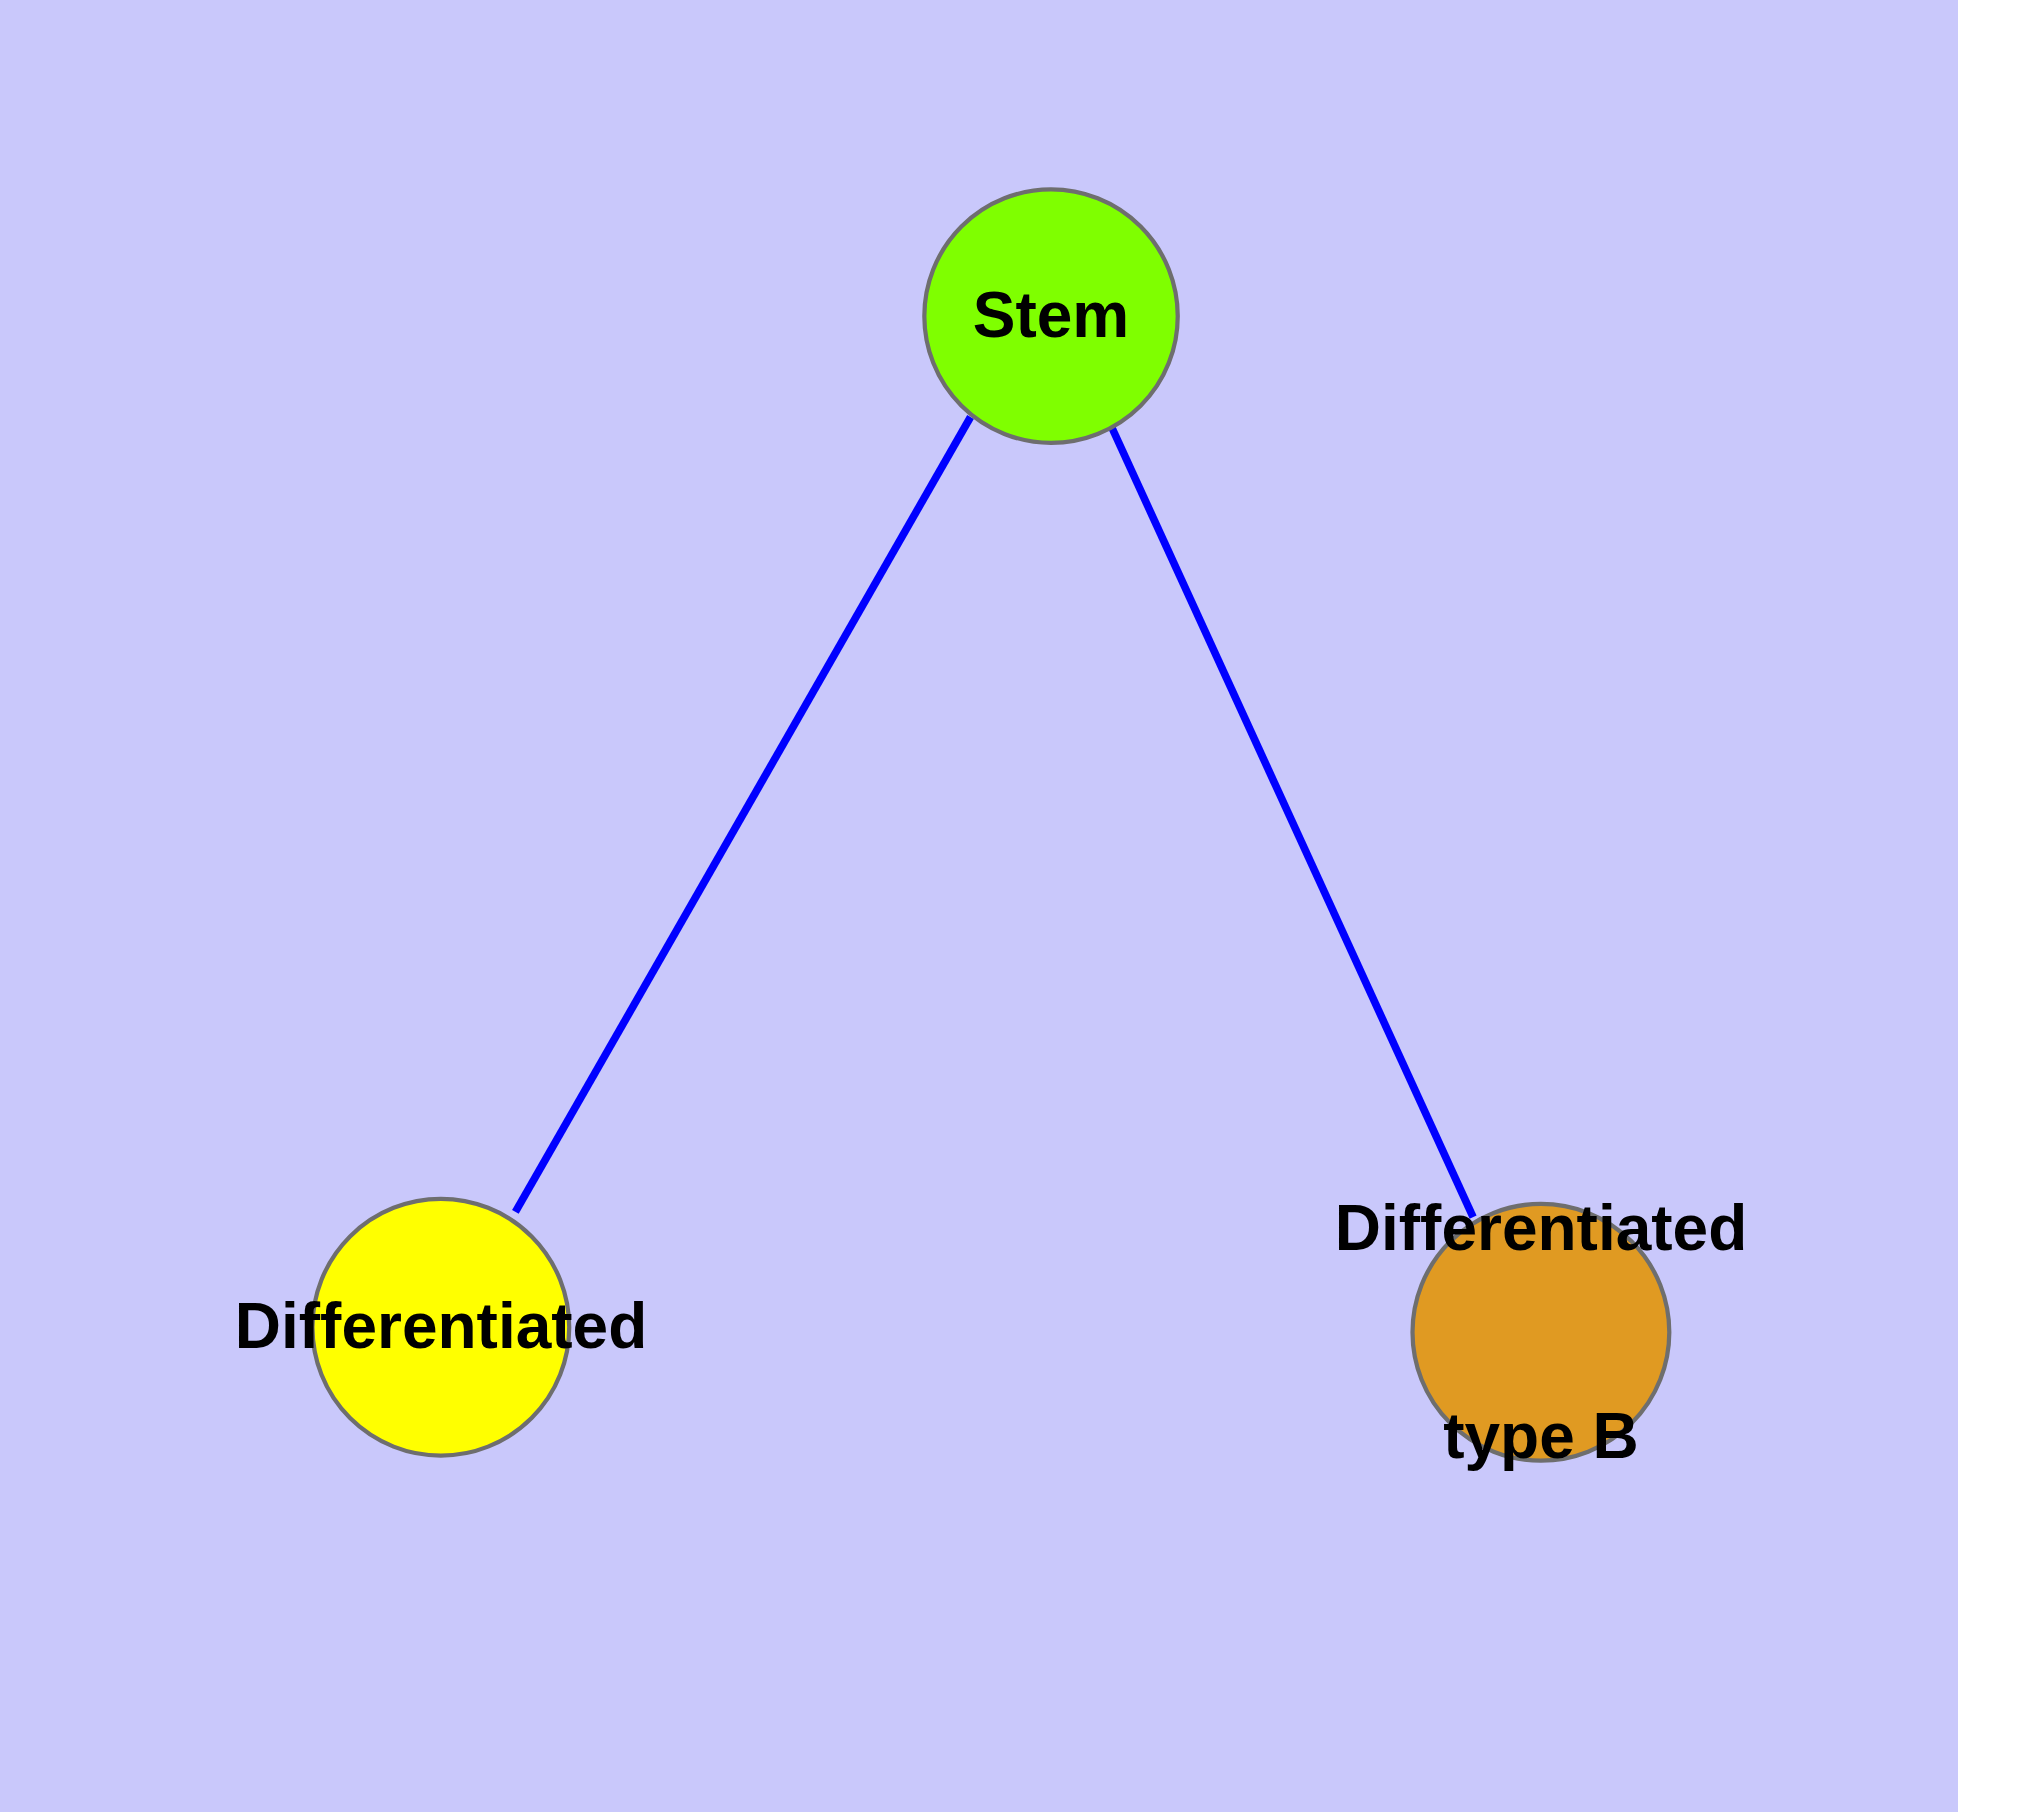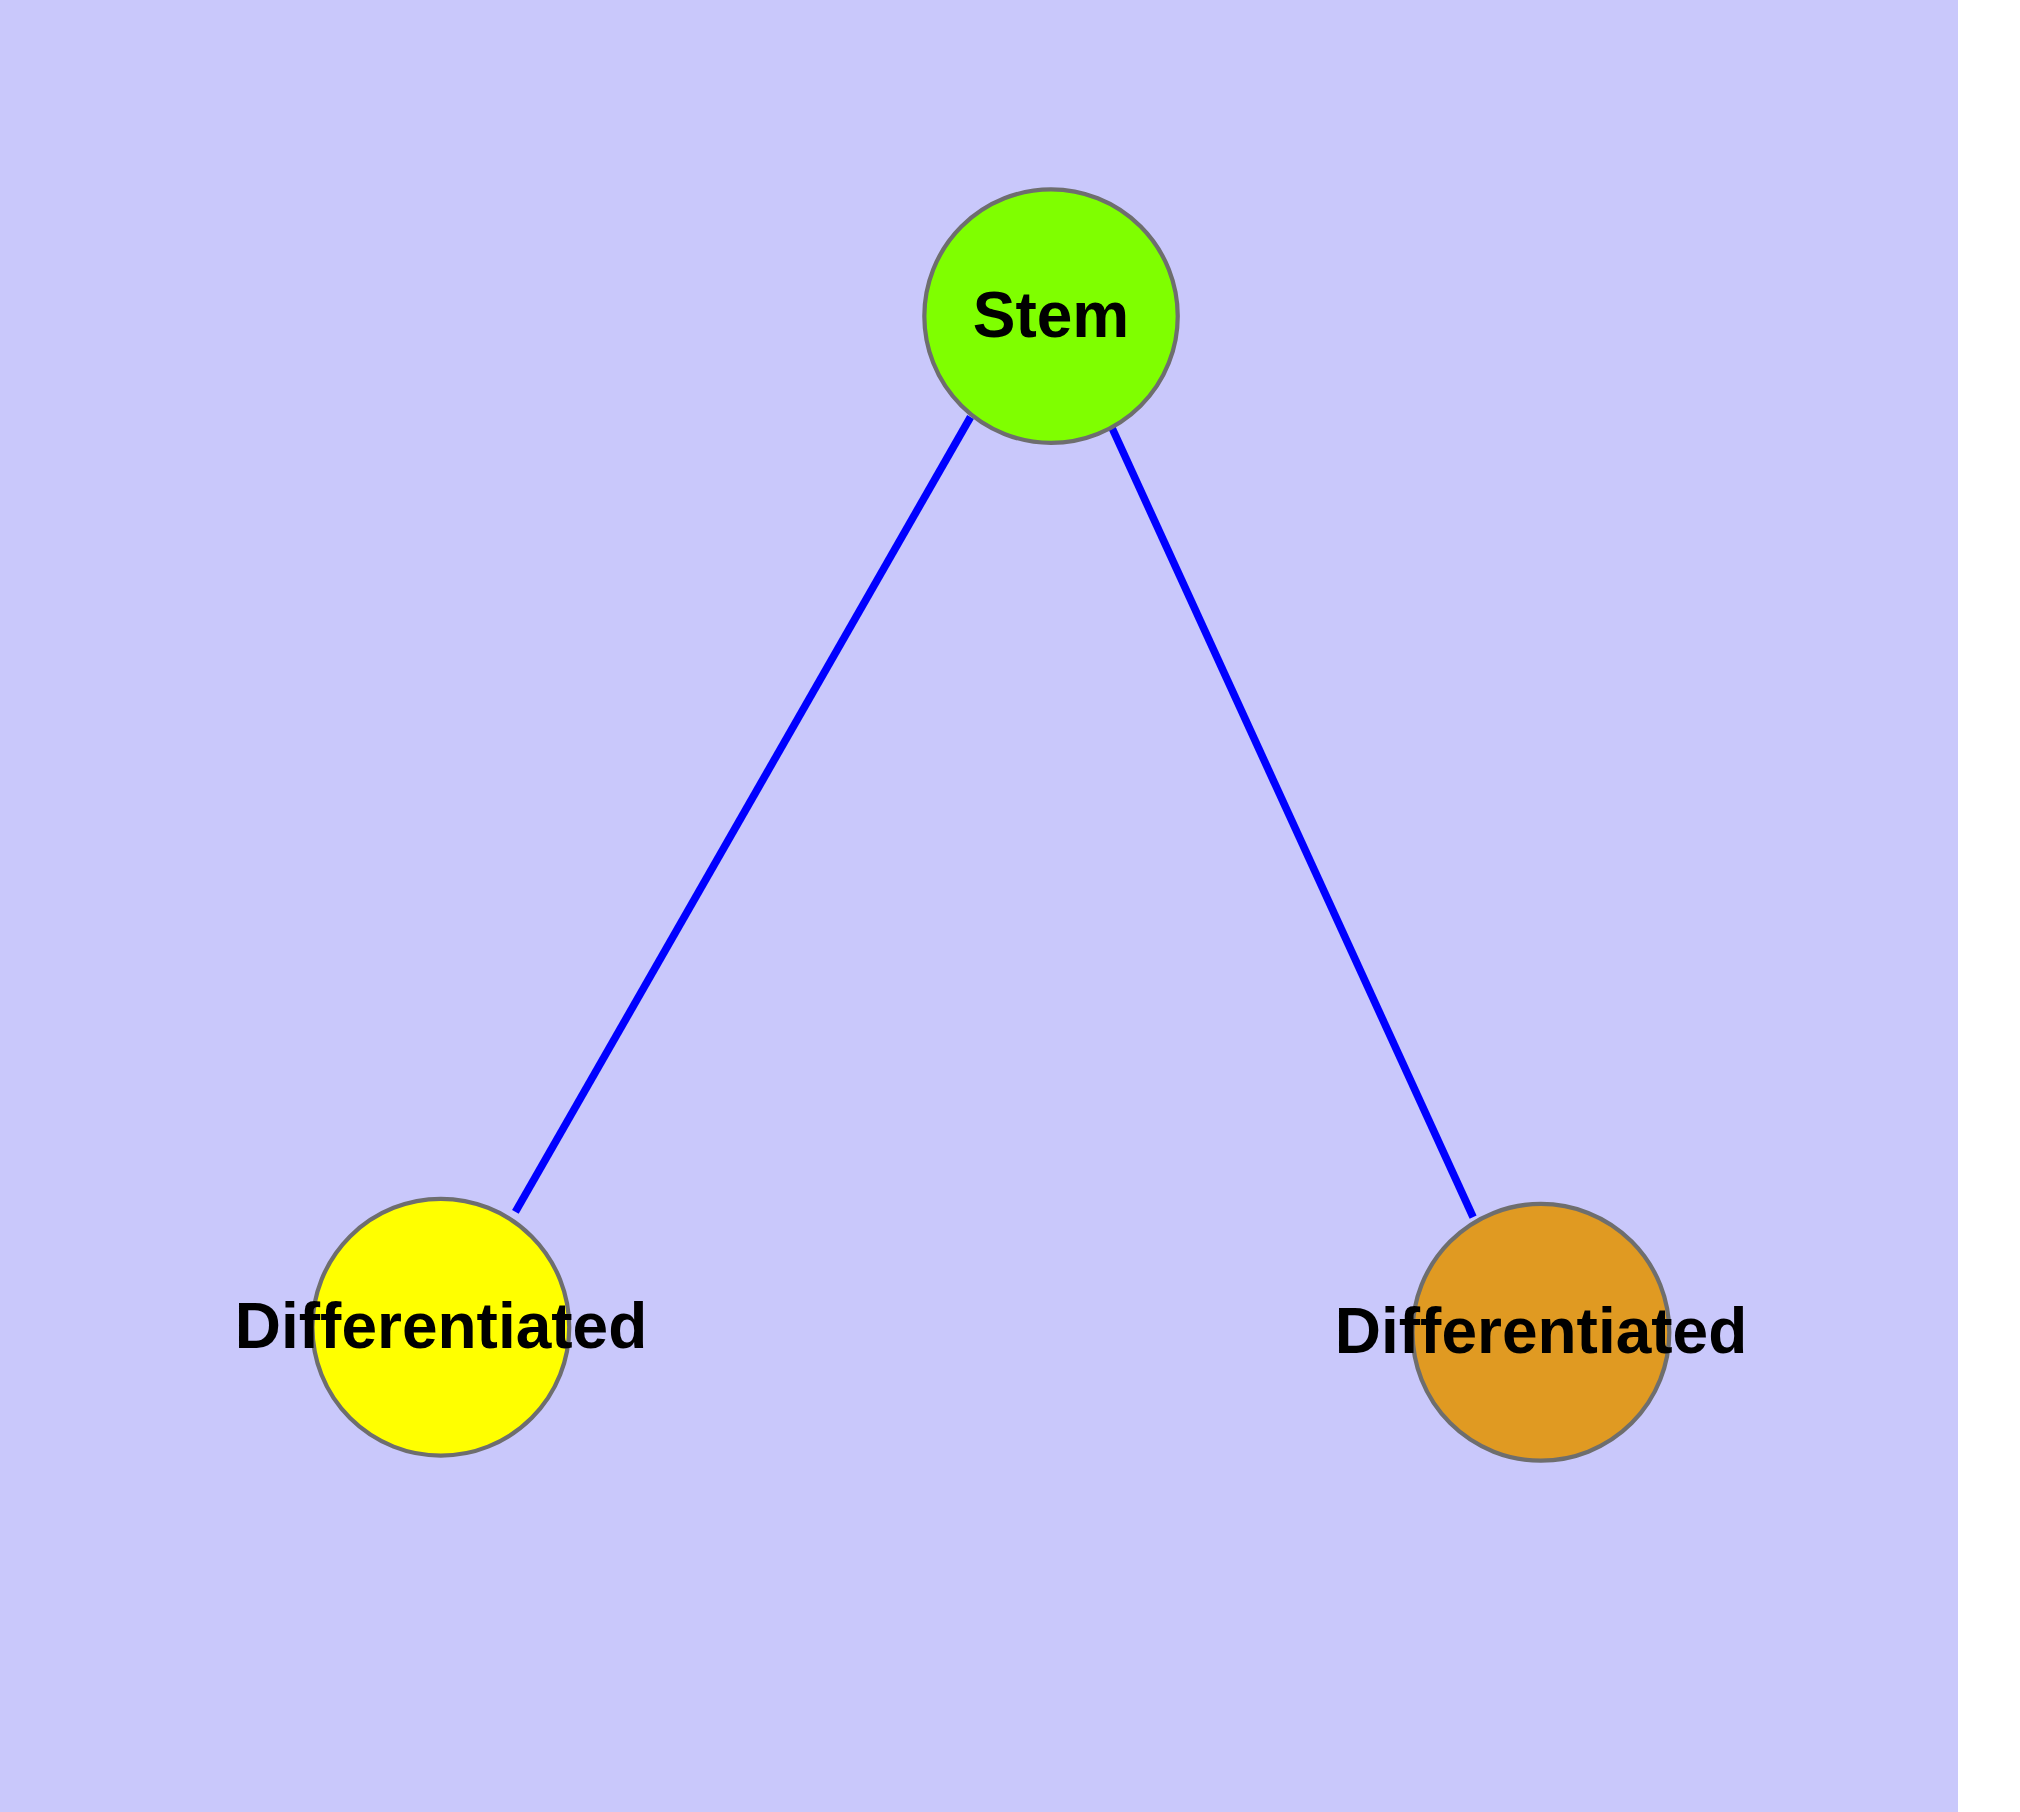--- a/index.html
+++ b/index.html
@@ -67,17 +67,18 @@
     <div class="node-label label-stem" style="left: 1051px; top: 316px; color: rgb(0, 0, 0); font-size: 64px;">
       <div>Stem</div>
     </div>
 
     <div class="node-label label-typea" style="left: 441px; top: 1327px; color: rgb(0, 0, 0); font-size: 64px;">
       <div>Differentiated</div>
     </div>
 
     <div class="node-label label-typeb" style="left: 1541px; top: 1332px; color: rgb(0, 0, 0); font-size: 64px;">
       <div>Differentiated</div>
+      <div>type B</div>
     </div>
 
   </div>
 </div>
 
 
 </body></html>

